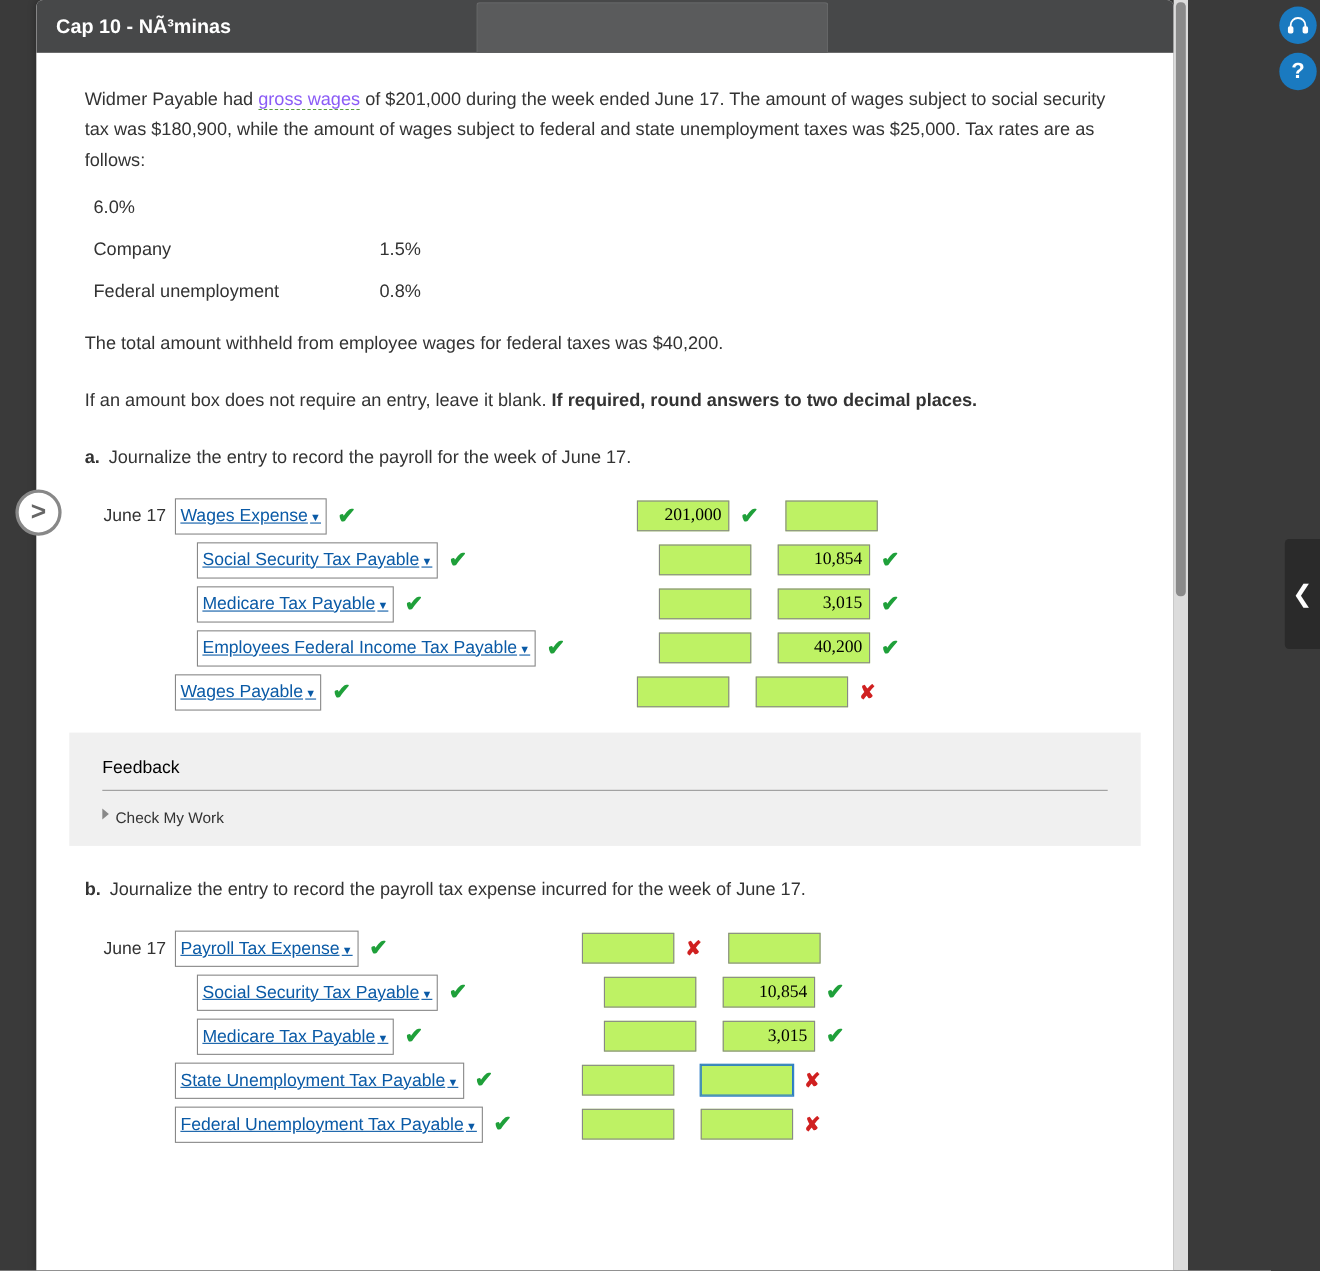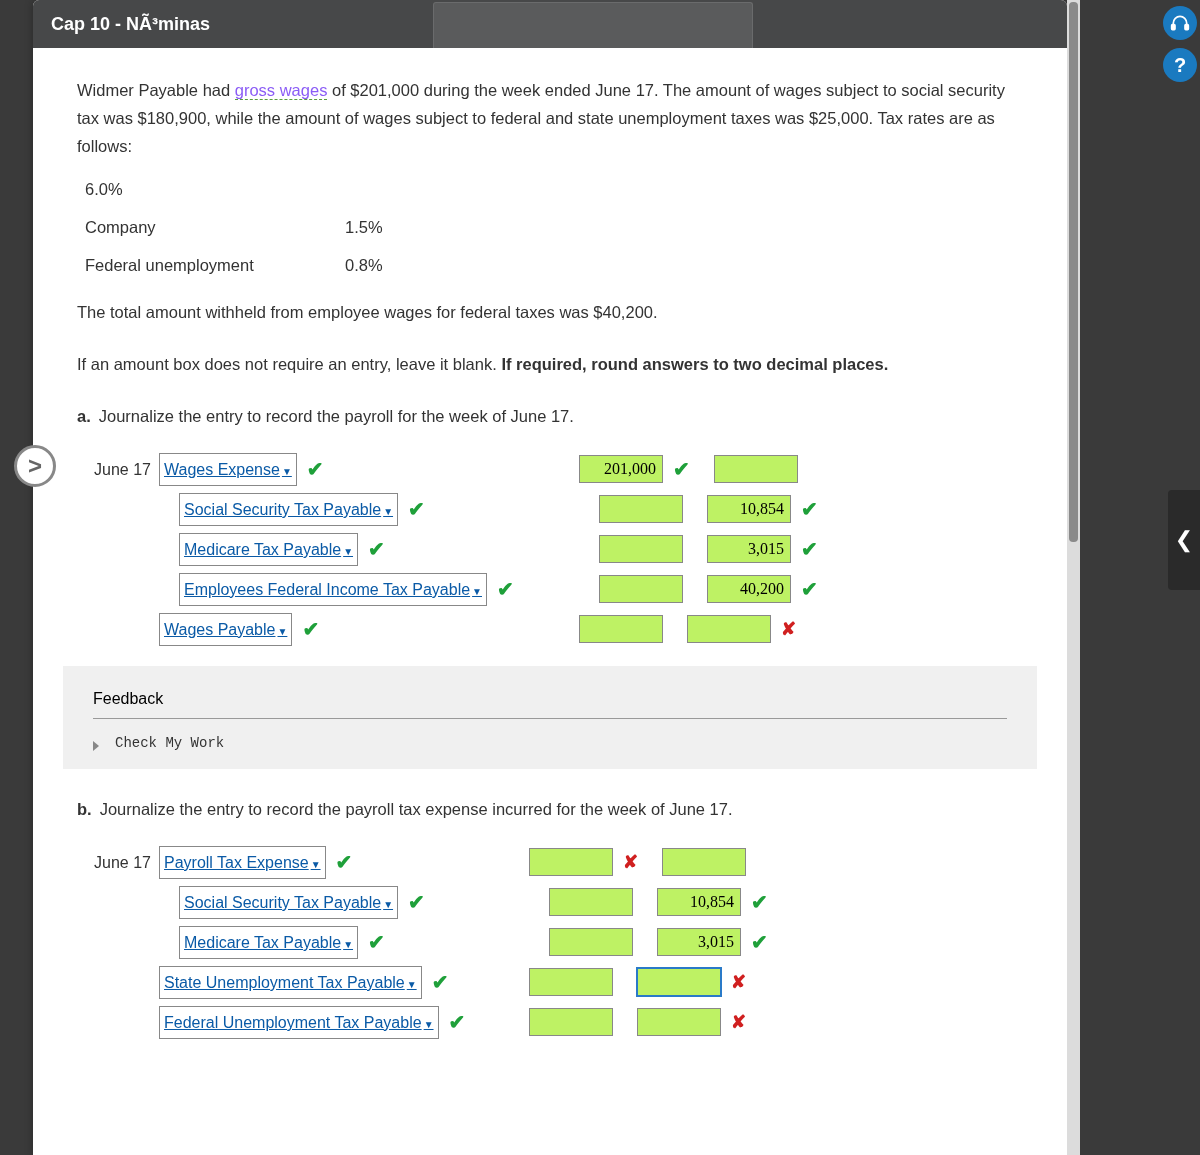--- a/index.html
+++ b/index.html
@@ -28,21 +28,21 @@
 .dd-caret { font-size: 10px; margin-left: 2px; }
 .chk { color: #1fa03a; font-size: 20px; margin-left: 10px; font-weight: bold; }
 .xmk { color: #d02020; font-size: 18px; margin-left: 10px; font-weight: bold; }
 .amt-cols { display: flex; align-items: center; }
 .amt-box { width: 84px; height: 28px; border: 1px solid #888; text-align: right; padding: 3px 6px; font-family: 'Times New Roman', serif; font-size: 16px; background: #bef264; }
 .amt-box.focus { border: 1.5px solid #2a7ac8; box-shadow: 0 0 0 1px #2a7ac8; }
 .gap { width: 24px; }
 .feedback-box { background: #f0f0f0; margin: 10px 30px 26px 30px; padding: 24px 30px 18px 30px; }
 .fb-title { font-size: 16px; margin-bottom: 8px; }
 .fb-line { border: none; border-top: 1px solid #999; margin: 10px 0 16px 0; }
-.cmw { font-size: 14px; color: #333; display: flex; align-items: flex-end; gap: 16px; font-family: Liberation Mono, monospace; }
+.cmw { font-size: 14px; color: #333; display: flex; align-items: flex-start; gap: 6px; }
 .tri { width: 0; height: 0; border-top: 5px solid transparent; border-bottom: 5px solid transparent; border-left: 6px solid #888; display: inline-block; }
 .nav-circle { position: absolute; left: 14px; top: 445px; width: 42px; height: 42px; border-radius: 50%; background: #fff; border: 3px solid #888; display: flex; align-items: center; justify-content: center; font-size: 24px; color: #666; font-weight: bold; cursor: pointer; }
 .side-icons { position: absolute; right: 1px; top: 6px; width: 36px; }
 .side-icon { width: 34px; height: 34px; border-radius: 50%; background: #1a7ac0; margin-bottom: 8px; display: flex; align-items: center; justify-content: center; color: #fff; font-size: 20px; font-weight: bold; cursor: pointer; }
 .side-icon.help { background: #1a7ac0; }
 .right-tab { position: absolute; right: 0; top: 490px; width: 32px; height: 100px; background: #2a2a2a; display: flex; align-items: center; justify-content: center; color: #fff; font-size: 22px; cursor: pointer; border-radius: 4px 0 0 4px; }
 .scrollbar-track { position: absolute; right: 0; top: 0; width: 13px; height: 1155px; background: #dcdcdc; }
 .scrollbar-thumb { position: absolute; top: 2px; left: 2px; width: 9px; height: 540px; background: #8a8a8a; border-radius: 4px; }
 .scrollbar-track-outer { position: absolute; left: 1067px; top: 0; width: 13px; height: 1155px; }
 </style>

